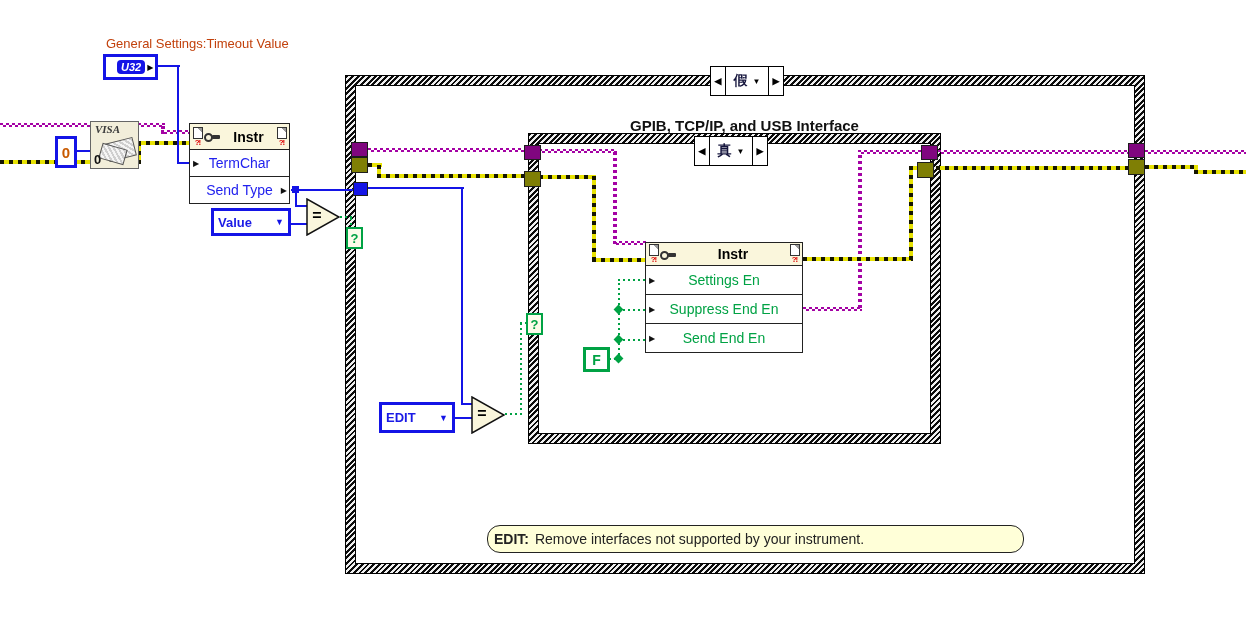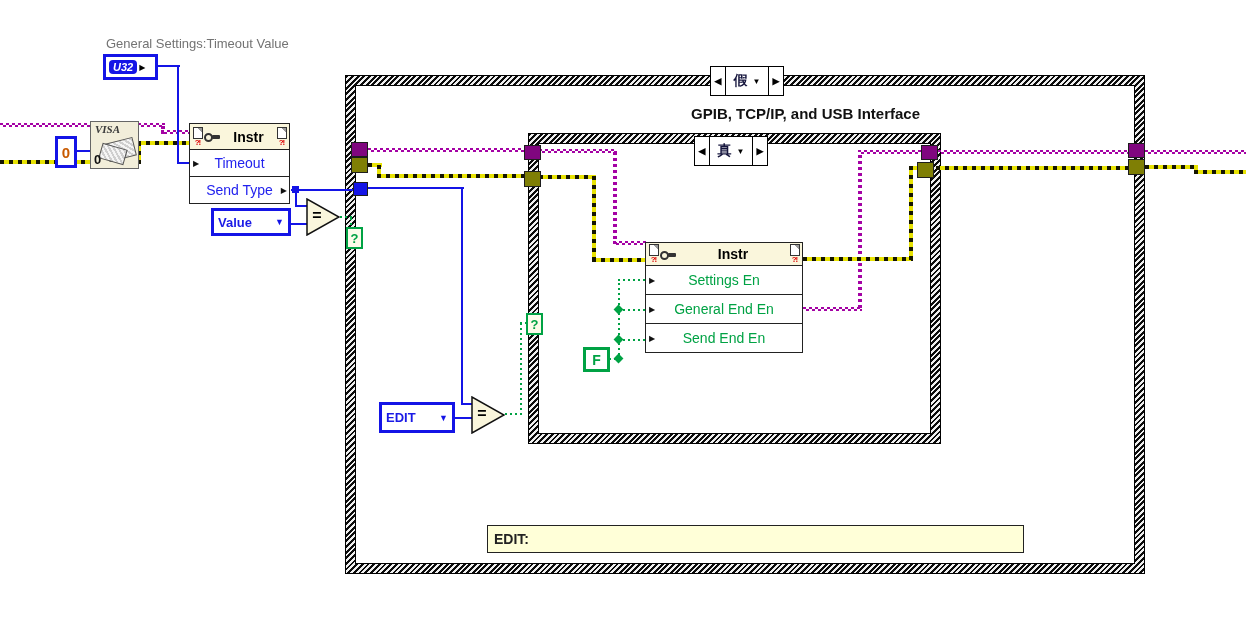--- a/index.html
+++ b/index.html
@@ -60,38 +60,38 @@
   .t-purple{background:#80067F;}
   .t-olive{background:#7F7F05;}
   .t-blue{background:#1414E6;}
   .qterm{position:absolute;border:2px solid #00A244;background:#FCFBEA;color:#00A244;
       font-weight:bold;font-size:13px;display:flex;align-items:center;justify-content:center;box-sizing:border-box;}
   .fconst{position:absolute;border:3px solid #00A244;background:#fff;color:#00A244;
       font-weight:bold;font-size:14px;display:flex;align-items:center;justify-content:center;box-sizing:border-box;}
   .zconst{position:absolute;border:3px solid #1414E6;background:#fff;color:#C85A00;
       font-weight:bold;font-size:15px;display:flex;align-items:center;justify-content:center;box-sizing:border-box;}
   .u32{position:absolute;border:3px solid #1414E6;background:#fff;display:flex;align-items:center;
-      gap:2px;padding:2px 3px;box-sizing:border-box;}
+      gap:2px;padding:2px 11px;box-sizing:border-box;}
   .u32-pill{background:#1414E6;color:#fff;font-weight:bold;font-style:italic;font-size:11px;
       border-radius:4px;padding:0 4px;line-height:14px;}
   .u32-arr{font-size:8px;color:#000;}
   .diamond{position:absolute;width:7px;height:7px;background:#00A244;transform:rotate(45deg);}
   .jdot{position:absolute;width:7px;height:7px;background:#1414E6;}
   .eqnode{position:absolute;width:34px;height:38px;}
   .eqnode span{position:absolute;left:3px;top:0;width:16px;height:38px;line-height:36px;
       text-align:center;font-weight:bold;font-size:16px;color:#000;}
   .visa{position:absolute;width:49px;height:48px;background:#F2EEDA;border:1px solid #666;box-sizing:border-box;}
   .visa .vw{position:absolute;left:4px;top:1px;font-family:"Liberation Serif",serif;
       font-style:italic;font-weight:bold;font-size:11px;color:#3a3a3a;}
   .visa .bk1,.visa .bk2{position:absolute;border:1px solid #555;
       background:repeating-linear-gradient(45deg,#cfcfcf 0 2px,#f5f5f5 2px 4px);}
   .visa .bk1{left:16px;top:18px;width:26px;height:17px;transform:rotate(-14deg);}
   .visa .bk2{left:9px;top:24px;width:24px;height:14px;transform:rotate(16deg);}
   .visa .vz{position:absolute;left:3px;bottom:1px;font-weight:bold;font-size:13px;color:#111;}
-  .free-label{position:absolute;font-size:13px;color:#737373;}
+  .free-label{position:absolute;font-size:13px;color:#c2410c;}
   .struct-title{position:absolute;font-weight:bold;font-size:15px;color:#111;}
   .edit-note{position:absolute;background:#FFFFD8;border:1px solid #222;font-size:14px;color:#222;
       display:flex;align-items:center;padding:0 6px;box-sizing:border-box;white-space:pre;}
   .edit-note b{margin-right:2px;}
 </style>
 </head>
 <body>
 
 <div id="canvas">
 
@@ -196,21 +196,21 @@
       </span>
       <span class="wrench"></span>
       <span class="ttl">Instr</span>
       <span class="icstack">
         <span class="page-ic"></span>
         <span class="refq">?!</span>
       </span>
     </div>
     <div class="row blue-txt" style="height:28px;">
       <span class="arr-l">▶</span>
-      <span>Timeout</span>
+      <span>TermChar</span>
     </div>
     <div class="row blue-txt" style="height:28px;">
       <span>Send Type</span>
       <span class="arr-r">▶</span>
     </div>
   </div>
 
   <div class="enum-box" style="left:211px;top:208px;width:80px;height:28px;">
     <span>Value</span>
     <span class="enum-dd">▼</span>
@@ -228,21 +228,21 @@
         <span>◀</span>
       </div>
     <div class="cs-label">
       <span>假</span>
       <span class="cs-dd">▼</span>
     </div>
     <div class="cs-arrow r">
         <span>▶</span>
       </div>
   </div>
-  <div class="struct-title" style="left:630px;top:105px;width:290px;text-align:right;">GPIB, TCP/IP, and USB Interface</div>
+  <div class="struct-title" style="left:630px;top:117px;width:290px;text-align:left;">GPIB, TCP/IP, and USB Interface</div>
 
   <div class="tunnel t-purple" style="left:351px;top:142px;width:17px;height:15px;"></div>
   <div class="tunnel t-olive" style="left:351px;top:157px;width:17px;height:16px;"></div>
   <div class="tunnel t-blue" style="left:353px;top:182px;width:15px;height:14px;"></div>
   <div class="qterm" style="left:346px;top:227px;width:17px;height:22px;">
     <span>?</span>
   </div>
 
   <div class="tunnel t-purple" style="left:1128px;top:143px;width:17px;height:15px;"></div>
   <div class="tunnel t-olive" style="left:1128px;top:159px;width:17px;height:16px;"></div>
@@ -281,21 +281,21 @@
         <span class="page-ic"></span>
         <span class="refq">?!</span>
       </span>
     </div>
     <div class="row green-txt" style="height:30px;">
       <span class="arr-l">▶</span>
       <span>Settings En</span>
     </div>
     <div class="row green-txt" style="height:30px;">
       <span class="arr-l">▶</span>
-      <span>General End En</span>
+      <span>Suppress End En</span>
     </div>
     <div class="row green-txt" style="height:30px;">
       <span class="arr-l">▶</span>
       <span>Send End En</span>
     </div>
   </div>
 
   <div class="fconst" style="left:583px;top:347px;width:27px;height:25px;">
     <span>F</span>
   </div>
@@ -304,17 +304,17 @@
     <span>EDIT</span>
     <span class="enum-dd">▼</span>
   </div>
   <div class="eqnode" style="left:471px;top:396px;">
     <svg width="34" height="38" viewBox="0 0 34 38">
       <polygon points="1,1 1,37 33,19" fill="#FAF6DC" stroke="#111" stroke-width="1.5"></polygon>
     </svg>
     <span>=</span>
   </div>
 
-  <div class="edit-note" style="left:487px;top:525px;width:537px;height:28px;">
-    <b>EDIT:</b>
+  <div class="edit-note" style="left:487px;top:525px;width:537px;height:28px;border-radius:13px;">
+    <b>EDIT:</b><span> Remove interfaces not supported by your instrument.</span>
   </div>
 
 </div>
 
 </body></html>

